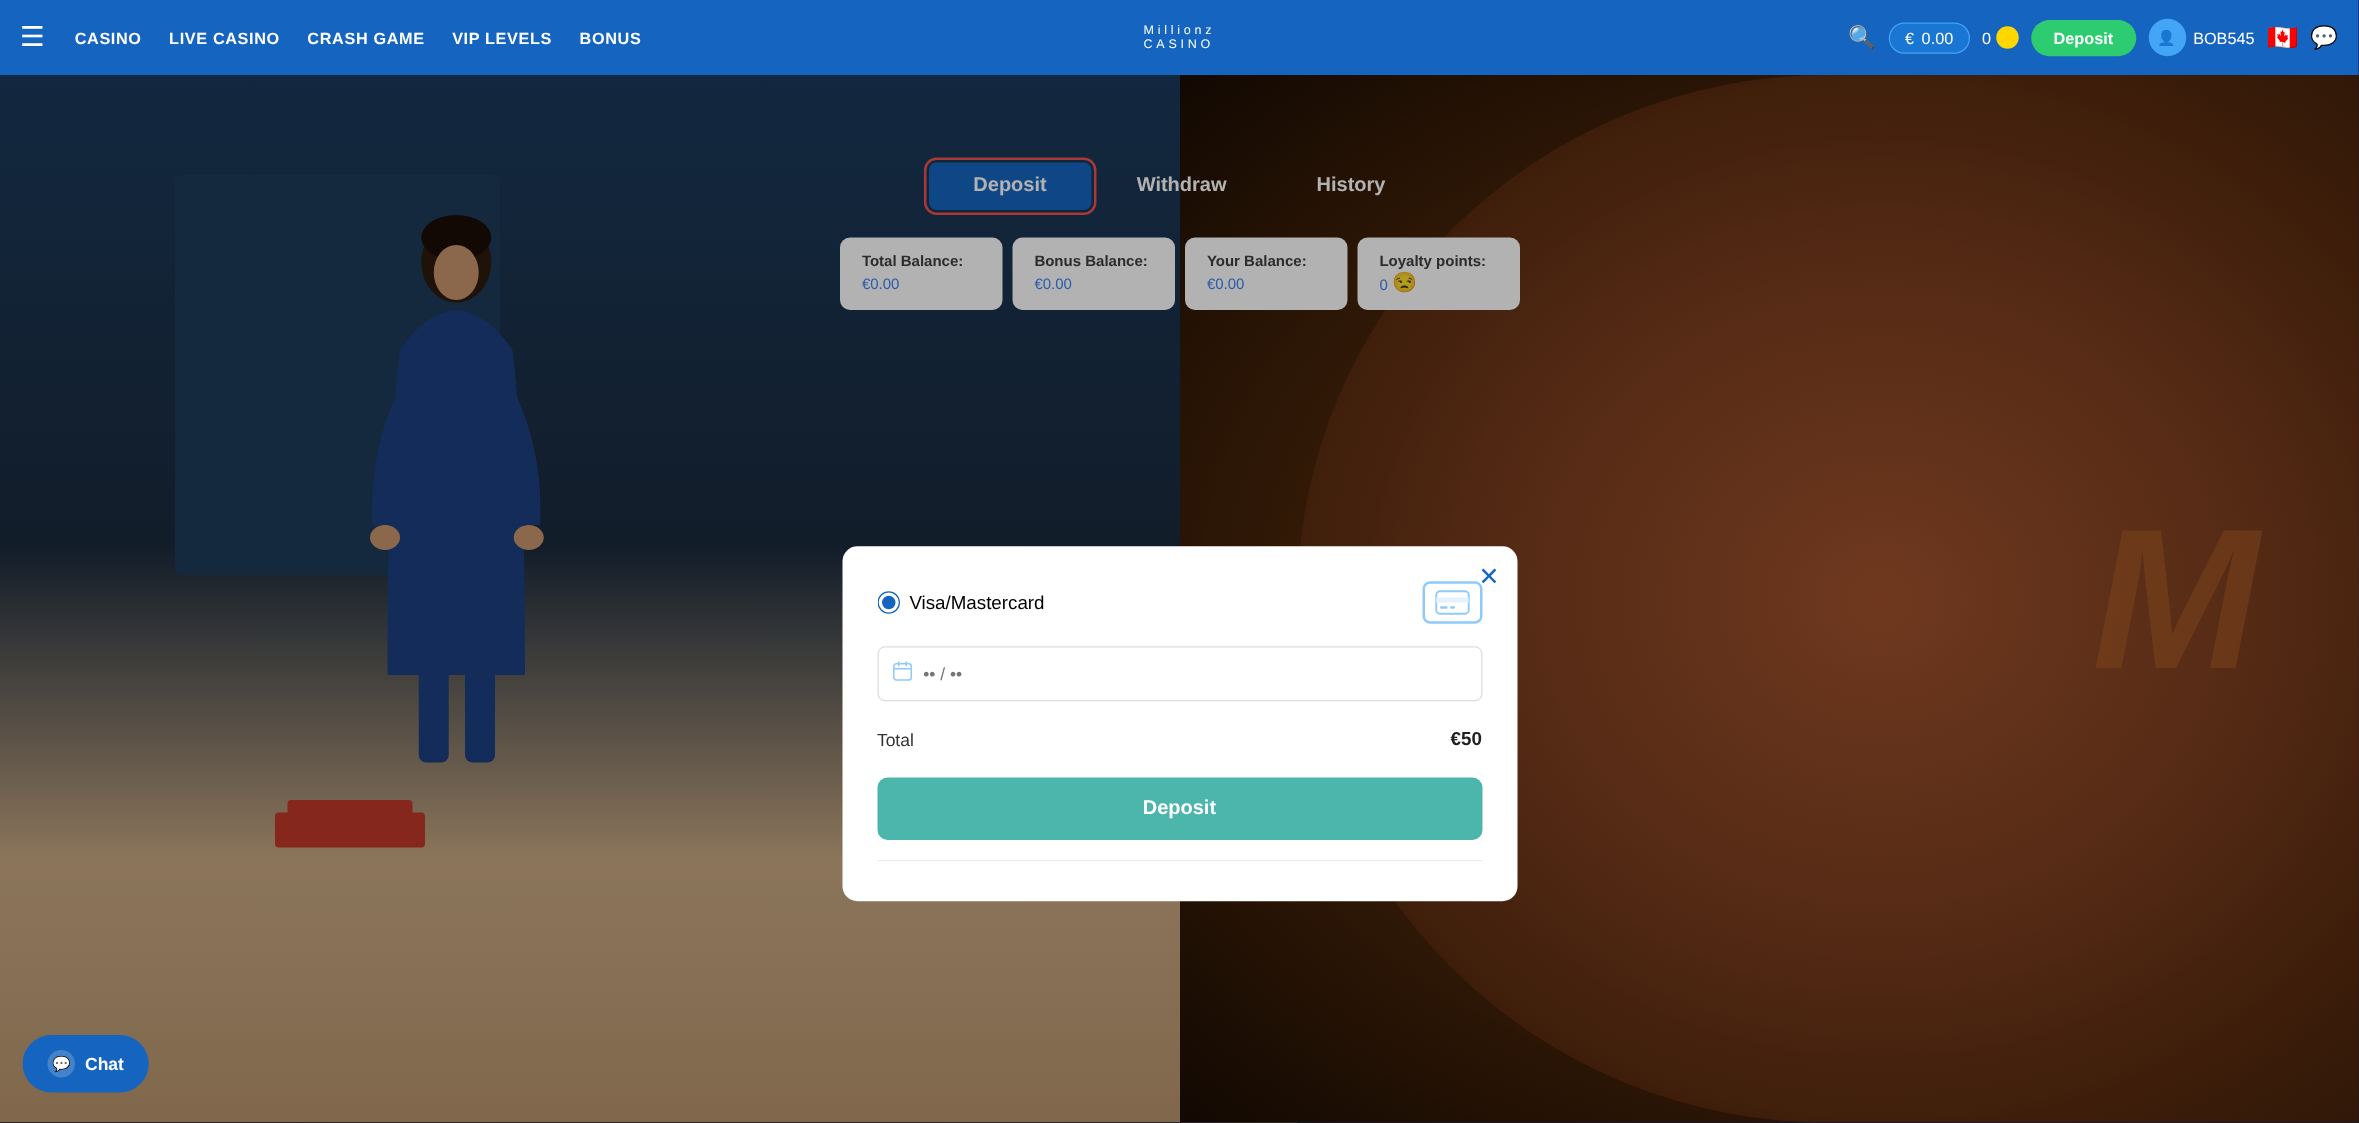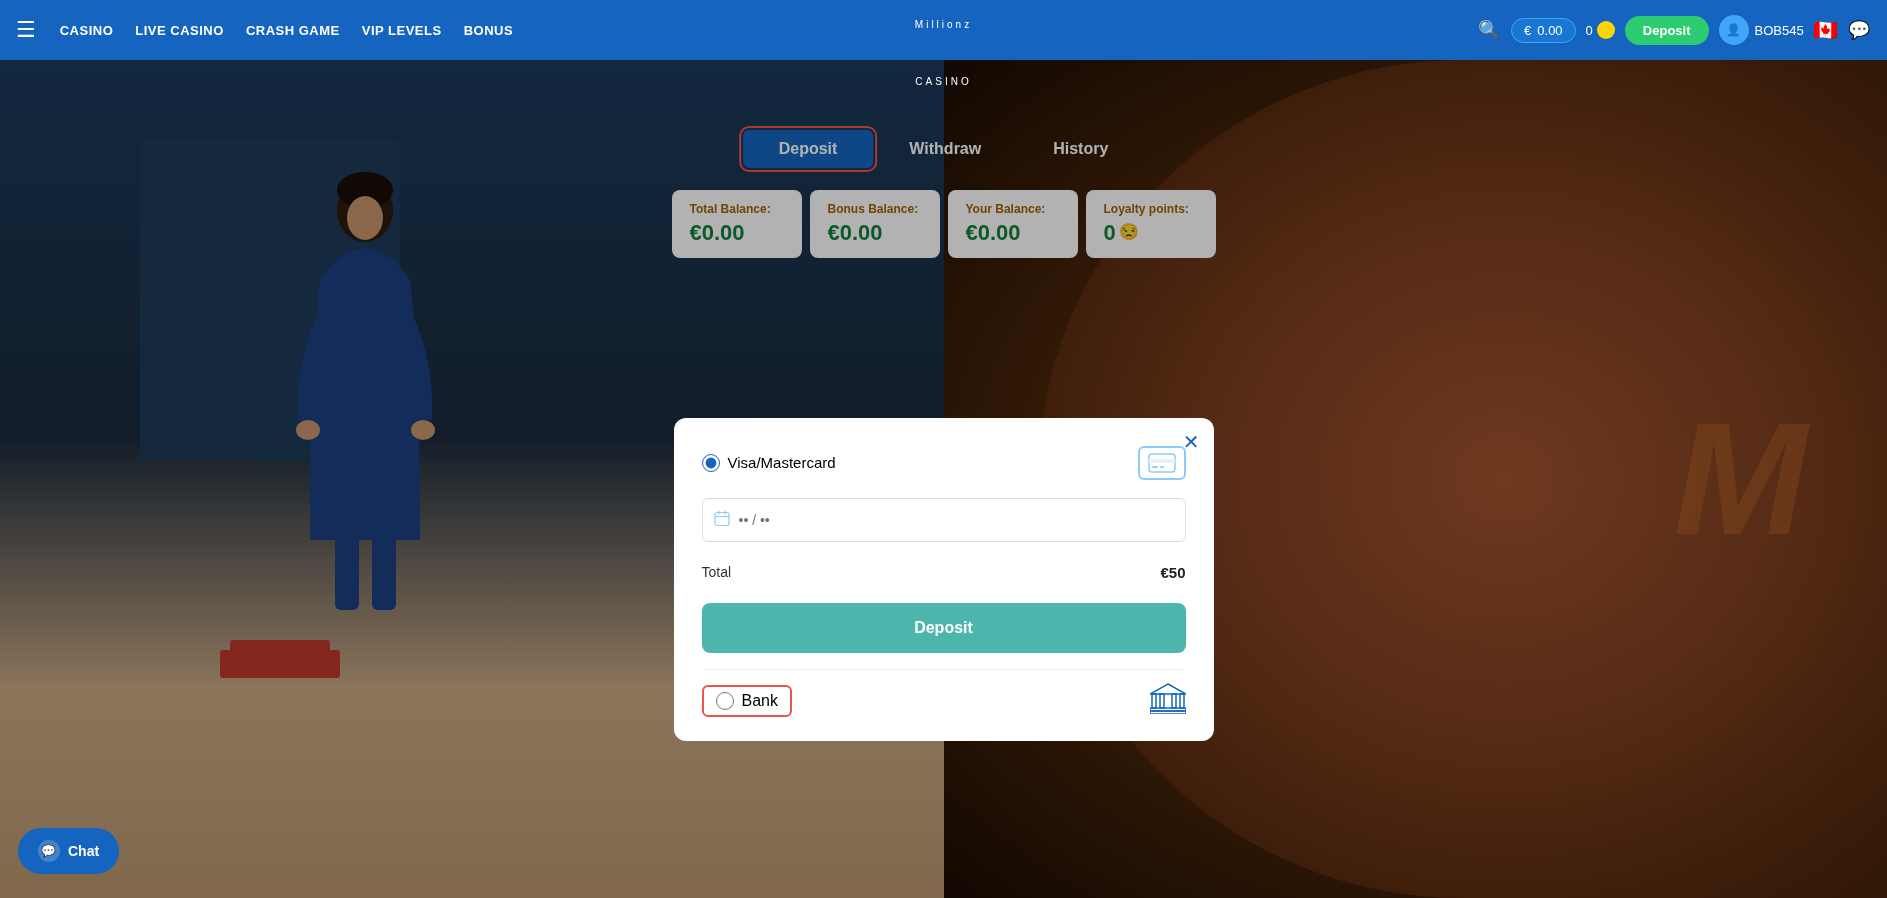--- a/index.html
+++ b/index.html
@@ -6,21 +6,21 @@
     body { font-family: Arial, sans-serif; background: #1a1a2e; overflow-x: hidden; }
 
     
     .navbar {
       display: flex; align-items: center;
       background: #1565c0; height: 60px;
       padding: 0 16px; position: relative; z-index: 100;
     }
     .nav-hamburger { color: white; font-size: 22px; cursor: pointer; margin-right: 14px; }
     .nav-logo { position: absolute; left: 50%; transform: translateX(-50%); color: white; font-style: italic; font-size: 26px; font-weight: bold; letter-spacing: 1px; }
-    .nav-logo span { font-size: 10px; display: block; text-align: center; letter-spacing: 3px; font-weight: normal; font-style: normal; margin-top: 46px; }
+    .nav-logo span { font-size: 10px; display: block; text-align: left; letter-spacing: 3px; font-weight: normal; font-style: normal; }
     .nav-links { display: flex; gap: 22px; margin-left: 10px; }
     .nav-links a { color: white; text-decoration: none; font-size: 13px; font-weight: bold; letter-spacing: 0.5px; }
     .nav-right { margin-left: auto; display: flex; align-items: center; gap: 10px; }
     .nav-search { color: white; font-size: 18px; cursor: pointer; }
     .nav-balance {
       background: #1976d2; border: 1px solid #42a5f5;
       border-radius: 20px; padding: 4px 12px;
       color: white; font-size: 13px; display: flex; align-items: center; gap: 6px;
     }
     .nav-coins { display: flex; align-items: center; gap: 4px; color: white; font-size: 13px; }
@@ -68,22 +68,22 @@
 
     
     .balance-row {
       position: absolute; top: 130px; left: 50%; transform: translateX(-50%);
       display: flex; gap: 8px; z-index: 10;
     }
     .balance-card {
       background: white; border-radius: 8px;
       padding: 12px 18px; min-width: 130px;
     }
-    .balance-label { font-size: 12px; color: #a16207; font-weight: bold; }
-    .balance-value { font-size: 22px; color: #15803d; font-weight: bold; margin-top: 4px; }
+    .balance-label { font-size: 12px; color: #404040; font-weight: bold; }
+    .balance-value { font-size: 12px; color: #3b82f6; font-weight: normal; margin-top: 4px; }
     .loyalty-row { display: flex; align-items: center; gap: 4px; }
     .loyalty-emoji { font-size: 16px; }
 
     
     .modal-overlay {
       position: absolute; top: 0; left: 0; right: 0; bottom: 0;
       background: rgba(0,0,0,0.3); z-index: 50;
       display: flex; align-items: center; justify-content: center;
       padding-top: 200px;
     }
@@ -314,37 +314,20 @@
         <span>Total</span>
         <span class="total-value">€50</span>
       </div>
 
       
       <button class="deposit-submit-btn">Deposit</button>
 
       <hr class="divider">
 
       
-      <div class="bank-method-row">
-        <div style="display:flex;align-items:center;gap:8px;border:2px solid #ef5350;border-radius:6px;padding:5px 12px;">
-          <input type="radio" class="bank-radio" name="payment" style="">
-          <span>Bank</span>
-        </div>
-        <div class="bank-icon">
-          <svg width="36" height="32" viewBox="0 0 36 32">
-            <polygon points="18,2 36,12 0,12" fill="none" stroke="#1565c0" stroke-width="1.5"></polygon>
-            <rect x="2" y="12" width="4" height="14" fill="none" stroke="#1565c0" stroke-width="1.5"></rect>
-            <rect x="10" y="12" width="4" height="14" fill="none" stroke="#1565c0" stroke-width="1.5"></rect>
-            <rect x="22" y="12" width="4" height="14" fill="none" stroke="#1565c0" stroke-width="1.5"></rect>
-            <rect x="30" y="12" width="4" height="14" fill="none" stroke="#1565c0" stroke-width="1.5"></rect>
-            <rect x="0" y="26" width="36" height="3" rx="1" fill="none" stroke="#1565c0" stroke-width="1.5"></rect>
-            <rect x="0" y="29" width="36" height="3" rx="1" fill="none" stroke="#1565c0" stroke-width="1.5"></rect>
-          </svg>
-        </div>
-      </div>
 
     </div>
   </div>
 
 </div>
 
 <button class="chat-btn">
   <span class="chat-circle">💬</span>
   <span>Chat</span>
 </button>

